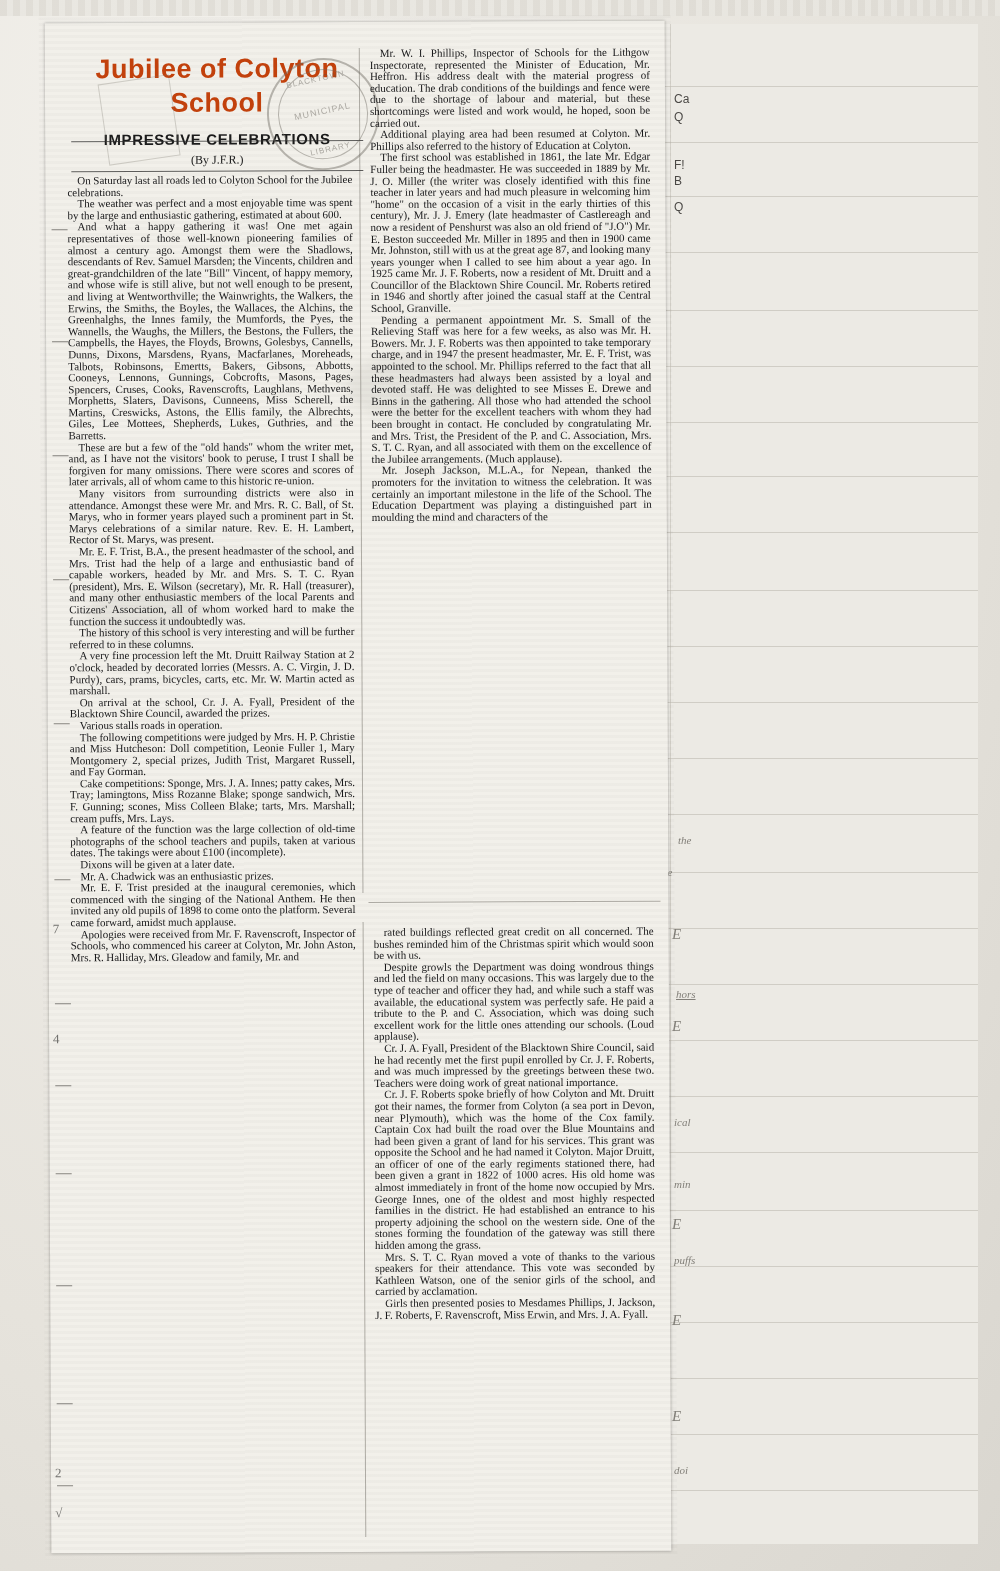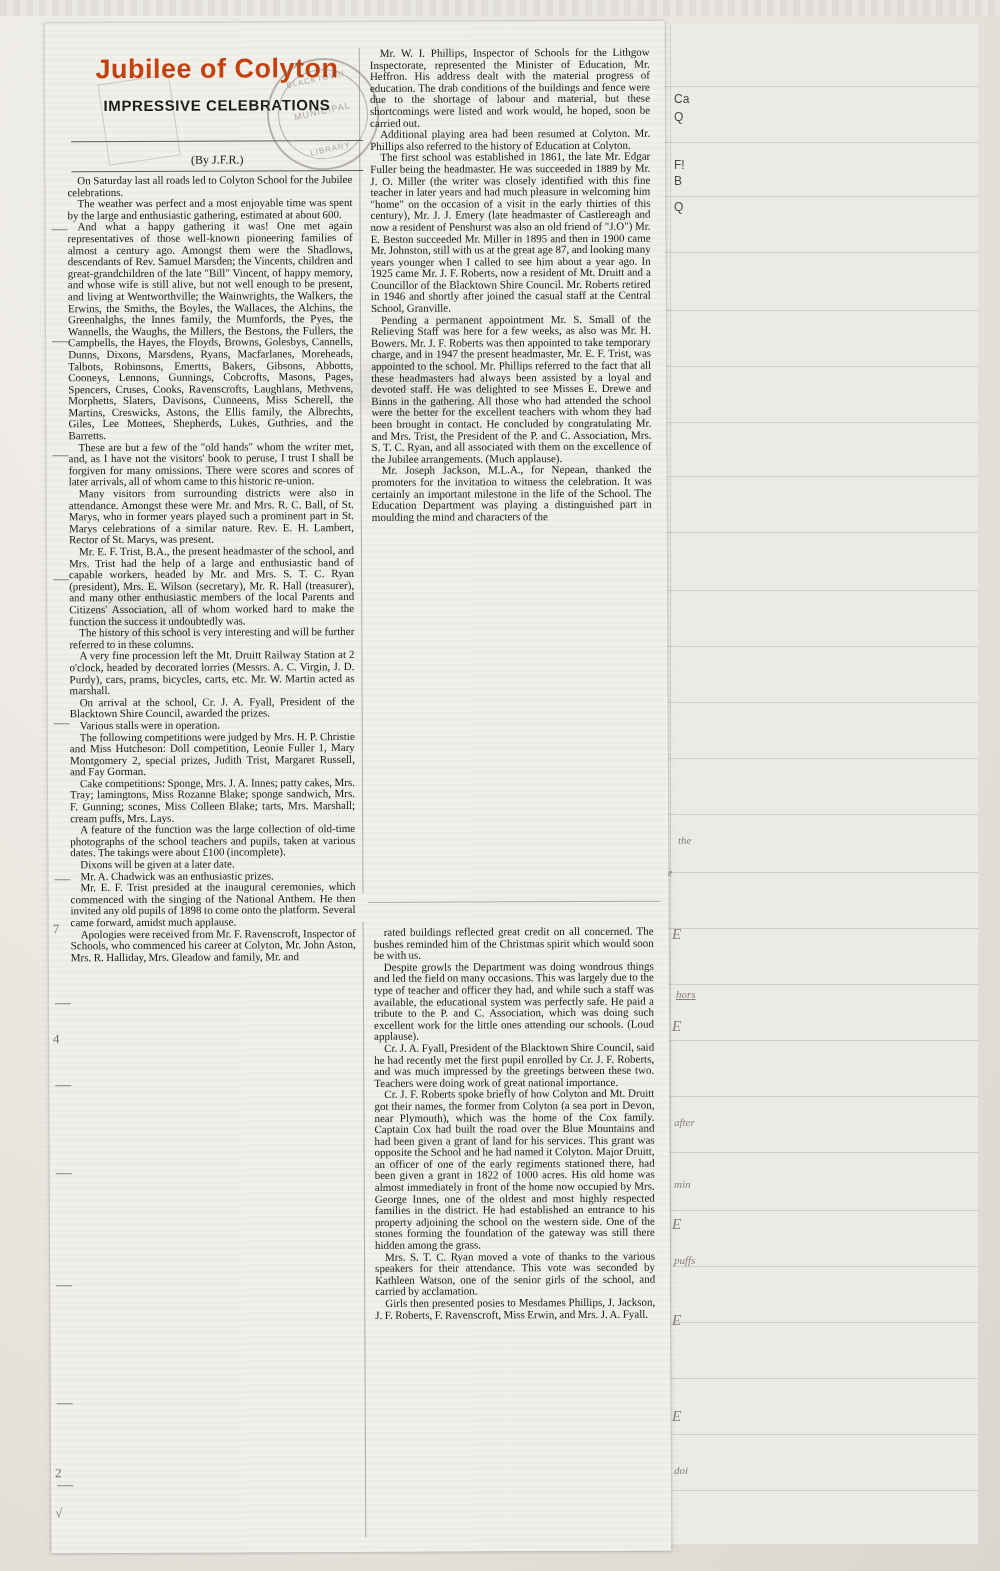--- a/index.html
+++ b/index.html
@@ -166,40 +166,41 @@
     <span class="margin-note" style="left:26px;top:86px;font-style:normal;font-family:'Liberation Sans',sans-serif;font-size:12px;color:#2e2c29;opacity:.85;">Q</span>
     <span class="margin-note" style="left:26px;top:134px;font-style:normal;font-family:'Liberation Sans',sans-serif;font-size:12px;color:#2e2c29;opacity:.85;">F!</span>
     <span class="margin-note" style="left:26px;top:150px;font-style:normal;font-family:'Liberation Sans',sans-serif;font-size:12px;color:#2e2c29;opacity:.85;">B</span>
     <span class="margin-note" style="left:26px;top:176px;font-style:normal;font-family:'Liberation Sans',sans-serif;font-size:12px;color:#2e2c29;opacity:.85;">Q</span>
 
     <span class="margin-note" style="left:30px;top:810px;">the</span>
     <span class="margin-note" style="left:14px;top:842px;">be</span>
     <span class="margin-note" style="left:24px;top:902px;font-size:15px;">E</span>
     <span class="margin-note" style="left:28px;top:964px;text-decoration:underline;">hors</span>
     <span class="margin-note" style="left:24px;top:994px;font-size:15px;">E</span>
-    <span class="margin-note" style="left:26px;top:1092px;">after</span>
+    <span class="margin-note" style="left:26px;top:1092px;">ical</span>
     <span class="margin-note" style="left:26px;top:1154px;">min</span>
     <span class="margin-note" style="left:24px;top:1192px;font-size:15px;">E</span>
     <span class="margin-note" style="left:26px;top:1230px;">puffs</span>
     <span class="margin-note" style="left:24px;top:1288px;font-size:15px;">E</span>
     <span class="margin-note" style="left:24px;top:1384px;font-size:15px;">E</span>
     <span class="margin-note" style="left:26px;top:1440px;">doi</span>
   </div>
 
   <div id="clipping">
 
     <div class="smudge" style="left:40px;top:560px;width:120px;height:60px;"></div>
     <div class="smudge" style="left:300px;top:330px;width:140px;height:70px;"></div>
 
     <div class="colrule" style="left:314px;height:845px;"></div>
     <div class="colrule" style="left:314px;top:900px;height:615px;"></div>
     <div class="cutline" style="left:320px;top:880px;width:292px;"></div>
 
     <div class="masthead">
       <div class="t1">Jubilee of Colyton</div>
+      <div class="t1">School</div>
       <div class="t2">IMPRESSIVE CELEBRATIONS</div>
     </div>
     <div class="rule" style="left:26px;top:118px;width:292px;"></div>
     <div class="rule" style="left:26px;top:148px;width:292px;"></div>
     <div class="byline">(By J.F.R.)</div>
 
     <div class="stamp2"></div>
     <div class="stamp">
       <div class="s-in"></div>
       <div class="s-top">BLACKTOWN</div>
@@ -227,21 +228,21 @@
     <div class="col" id="col1">
       <p>On Saturday last all roads led to Colyton School for the Jubilee celebrations.</p>
       <p>The weather was perfect and a most enjoyable time was spent by the large and enthusiastic gathering, estimated at about 600.</p>
       <p>And what a happy gathering it was! One met again representatives of those well-known pioneering families of almost a century ago. Amongst them were the Shadlows, descendants of Rev. Samuel Marsden; the Vincents, children and great-grandchildren of the late "Bill" Vincent, of happy memory, and whose wife is still alive, but not well enough to be present, and living at Wentworthville; the Wainwrights, the Walkers, the Erwins, the Smiths, the Boyles, the Wallaces, the Alchins, the Greenhalghs, the Innes family, the Mumfords, the Pyes, the Wannells, the Waughs, the Millers, the Bestons, the Fullers, the Campbells, the Hayes, the Floyds, Browns, Golesbys, Cannells, Dunns, Dixons, Marsdens, Ryans, Macfarlanes, Moreheads, Talbots, Robinsons, Emertts, Bakers, Gibsons, Abbotts, Cooneys, Lennons, Gunnings, Cobcrofts, Masons, Pages, Spencers, Cruses, Cooks, Ravenscrofts, Laughlans, Methvens, Morphetts, Slaters, Davisons, Cunneens, Miss Scherell, the Martins, Creswicks, Astons, the Ellis family, the Albrechts, Giles, Lee Mottees, Shepherds, Lukes, Guthries, and the Barretts.</p>
       <p>These are but a few of the "old hands" whom the writer met, and, as I have not the visitors' book to peruse, I trust I shall be forgiven for many omissions. There were scores and scores of later arrivals, all of whom came to this historic re-union.</p>
       <p>Many visitors from surrounding districts were also in attendance. Amongst these were Mr. and Mrs. R. C. Ball, of St. Marys, who in former years played such a prominent part in St. Marys celebrations of a similar nature. Rev. E. H. Lambert, Rector of St. Marys, was present.</p>
       <p>Mr. E. F. Trist, B.A., the present headmaster of the school, and Mrs. Trist had the help of a large and enthusiastic band of capable workers, headed by Mr. and Mrs. S. T. C. Ryan (president), Mrs. E. Wilson (secretary), Mr. R. Hall (treasurer), and many other enthusiastic members of the local Parents and Citizens' Association, all of whom worked hard to make the function the success it undoubtedly was.</p>
       <p>The history of this school is very interesting and will be further referred to in these columns.</p>
       <p>A very fine procession left the Mt. Druitt Railway Station at 2 o'clock, headed by decorated lorries (Messrs. A. C. Virgin, J. D. Purdy), cars, prams, bicycles, carts, etc. Mr. W. Martin acted as marshall.</p>
       <p>On arrival at the school, Cr. J. A. Fyall, President of the Blacktown Shire Council, awarded the prizes.</p>
-      <p>Various stalls were in operation.</p>
+      <p>Various stalls roads in operation.</p>
       <p>The following competitions were judged by Mrs. H. P. Christie and Miss Hutcheson: Doll competition, Leonie Fuller 1, Mary Montgomery 2, special prizes, Judith Trist, Margaret Russell, and Fay Gorman.</p>
       <p>Cake competitions: Sponge, Mrs. J. A. Innes; patty cakes, Mrs. Tray; lamingtons, Miss Rozanne Blake; sponge sandwich, Mrs. F. Gunning; scones, Miss Colleen Blake; tarts, Mrs. Marshall; cream puffs, Mrs. Lays.</p>
       <p>A feature of the function was the large collection of old-time photographs of the school teachers and pupils, taken at various dates. The takings were about £100 (incomplete).</p>
       <p>Dixons will be given at a later date.</p>
       <p>Mr. A. Chadwick was an enthusiastic prizes.</p>
       <p>Mr. E. F. Trist presided at the inaugural ceremonies, which commenced with the singing of the National Anthem. He then invited any old pupils of 1898 to come onto the platform. Several came forward, amidst much applause.</p>
       <p>Apologies were received from Mr. F. Ravenscroft, Inspector of Schools, who commenced his career at Colyton, Mr. John Aston, Mrs. R. Halliday, Mrs. Gleadow and family, Mr. and</p>
     </div>
 
     <div class="col" id="col2">

